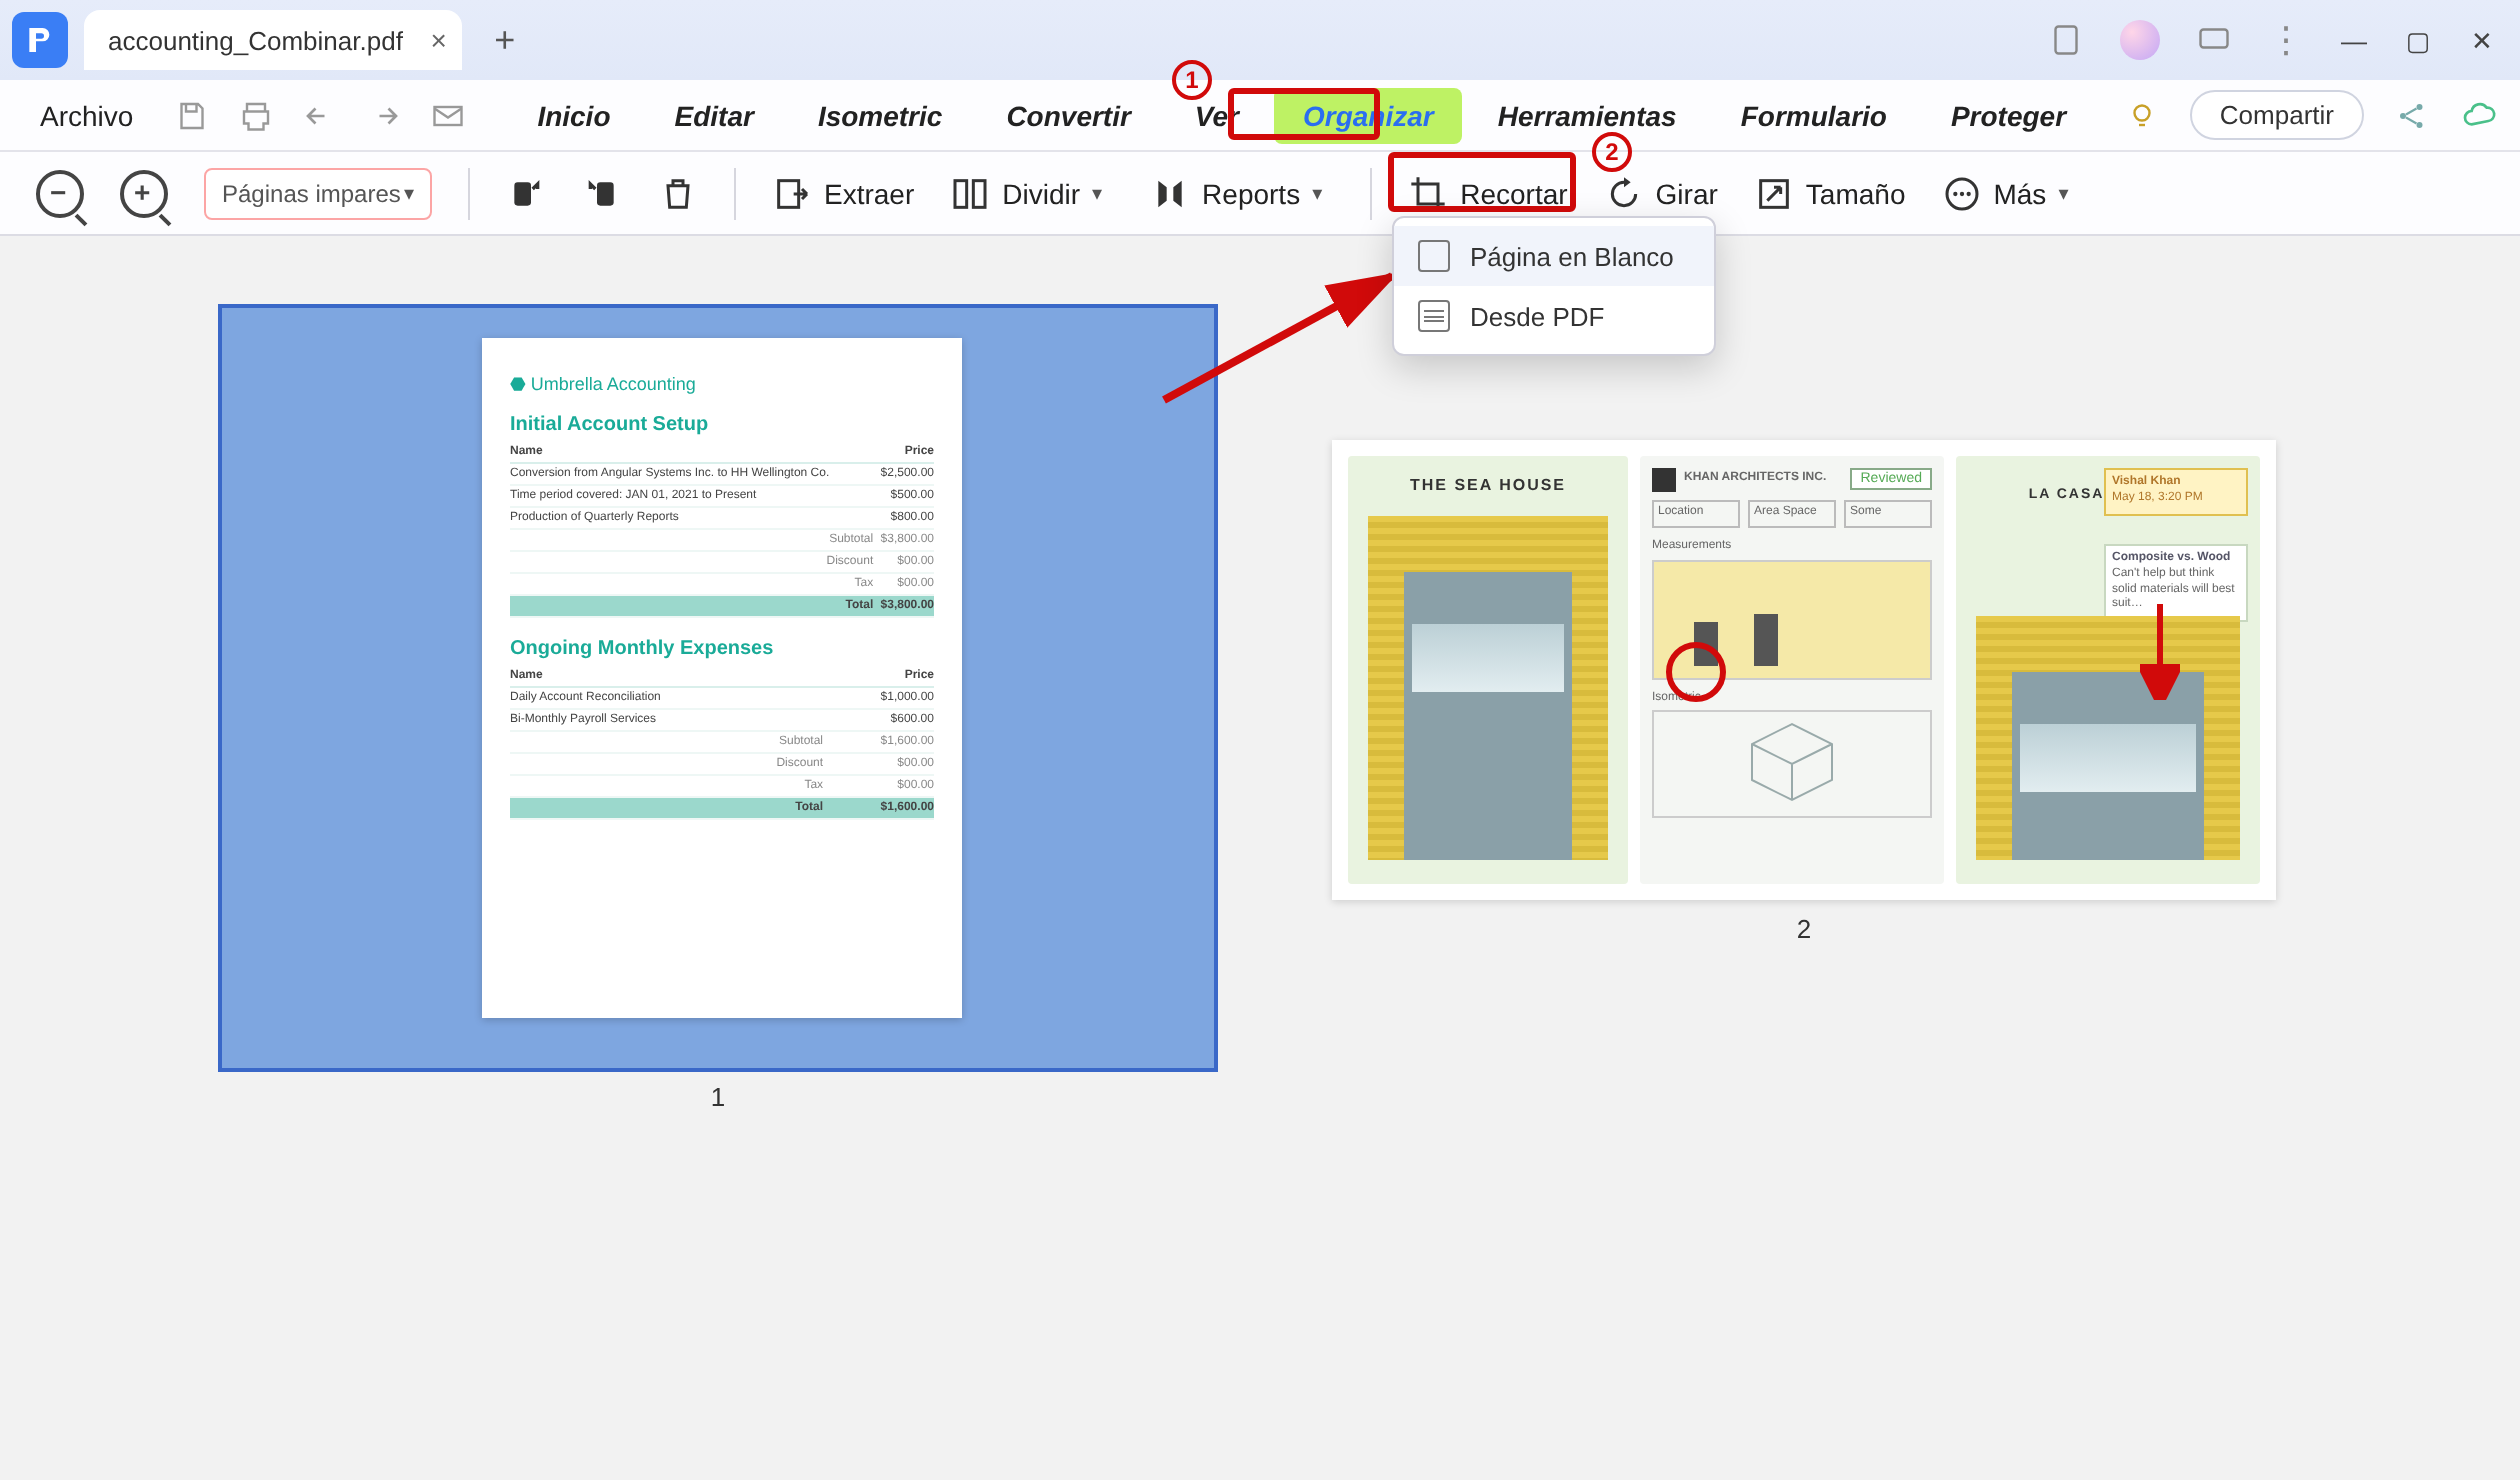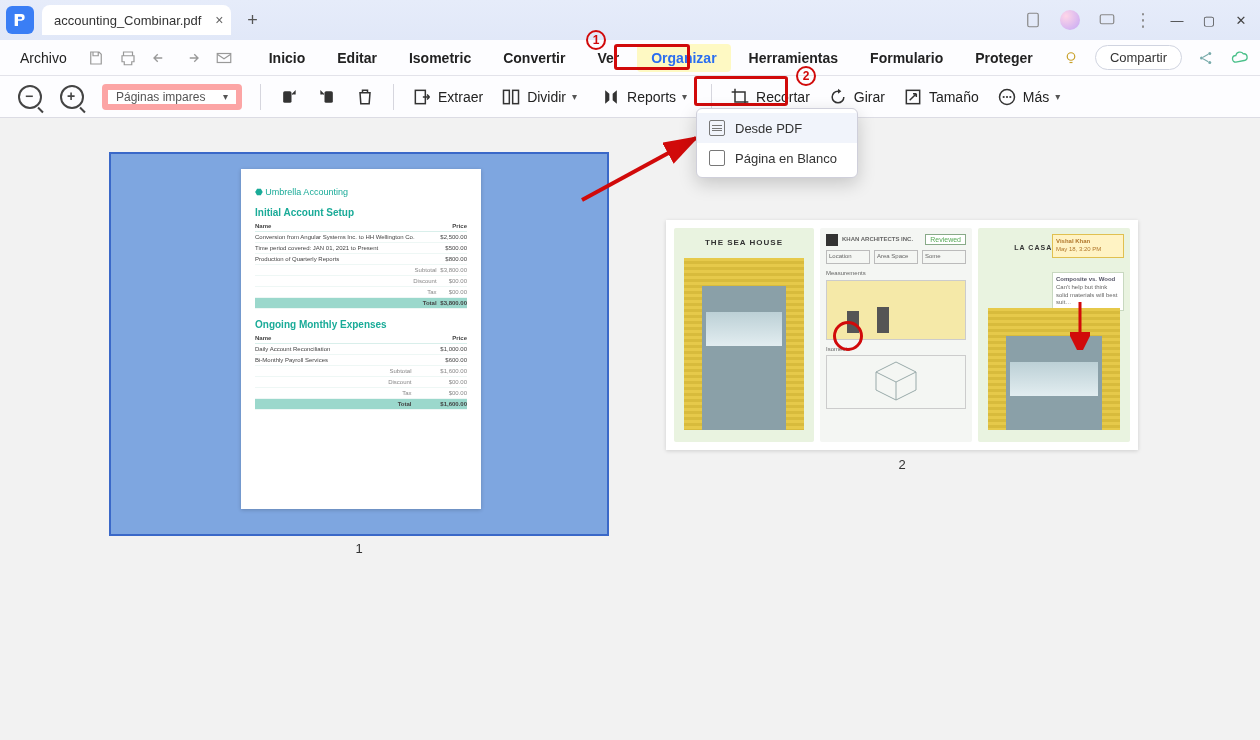--- a/index.html
+++ b/index.html
@@ -15,34 +15,34 @@
   .titlebar-right { margin-left:auto; display:flex; align-items:center; gap:18px; padding-right:12px; }
   .tr-icon { width:18px; height:18px; display:flex; align-items:center; justify-content:center; color:#666; }
   .avatar { width:20px; height:20px; border-radius:50%; background: radial-gradient(circle at 30% 30%, #ffd6e8, #c3a7f5); }
   .winbtn { width:14px; text-align:center; color:#444; font-size:13px; }
 
   
   .menubar { height:36px; background:#fdfdff; border-bottom:1px solid #e3e3ea; display:flex; align-items:center; padding:0 10px; gap:4px; }
   .file-label { font-size:14px; color:#222; padding:0 10px; }
   .mb-iconrow { display:flex; gap:14px; margin-left:6px; margin-right:18px; }
   .mb-icon { width:18px; height:18px; color:#888; display:flex; align-items:center; justify-content:center; }
-  .menu-item { font-size:14px; color:#222; padding:6px 14px; font-weight:600; }
-  .menu-item.active { color:#2a6ef0; background:#fef9c3; border-radius:4px; }
+  .menu-item { font-size:14px; color:#222; padding:6px 14px; font-weight:600;font-style:italic; }
+  .menu-item.active { color:#2a6ef0; background:#bef264; border-radius:4px; }
   .menubar-right { margin-left:auto; display:flex; align-items:center; gap:14px; }
   .share-btn { font-size:13px; color:#333; border:1px solid #d0d4e0; background:#fff; padding:4px 14px; border-radius:14px;text-align:right; }
   .right-icon { width:20px; height:20px; display:flex; align-items:center; justify-content:center; color:#666; }
 
   
   .toolbar { height:42px; background:#fdfdff; border-bottom:1px solid #dcdce4; display:flex; align-items:center; padding:0 18px; gap:18px; position:relative; }
   .tool { display:flex; align-items:center; gap:6px; font-size:14px; color:#222; }
   .tool svg, .tool .ico { width:20px; height:20px; }
   .zoom-ico { width:24px;height:24px; border:2px solid #444; border-radius:50%; position:relative; }
   .zoom-ico::after{content:"";position:absolute;bottom:-4px;right:-4px;width:7px;height:2px;background:#444;transform:rotate(45deg);}
   .zoom-ico span{position:absolute;top:2px;left:5px;font-size:14px;line-height:14px;color:#444;font-weight:bold;}
-  .page-select { width:140px; height:26px; border:6px solid #fca5a5; border-radius:4px; background:#fff; font-size:12px; color:#555; display:flex; align-items:center; padding:0 8px; justify-content:space-between;}
+  .page-select { width:114px; height:26px; border:1px solid #fca5a5; border-radius:4px; background:#fff; font-size:12px; color:#555; display:flex; align-items:center; padding:0 8px; justify-content:space-between;}
   .vdiv { width:1px; height:26px; background:#d6d6de; }
   .chev { font-size:10px; color:#555; }
 
   
   .redbox { position:absolute; border:3px solid #d10a0a; border-radius:3px; pointer-events:none; }
   .red-circ { position:absolute; width:20px; height:20px; border:2px solid #d10a0a; border-radius:50%; color:#d10a0a; font-size:12px; font-weight:bold; display:flex; align-items:center; justify-content:center; background:transparent; }
 
   
   .dropdown { position:absolute; left:696px; top:108px; width:162px; background:#fff; border:1px solid #cfcfda; border-radius:6px; box-shadow:0 6px 18px rgba(0,0,0,.18); padding:4px 0; z-index:50;}
   .dd-item { display:flex; align-items:center; gap:10px; padding:7px 12px; font-size:13px; color:#333; }
@@ -271,30 +271,30 @@
 <div class="red-circ" style="left:586px; top:30px;">
     <span>1</span>
   </div>
 <div class="redbox" style="left:694px; top:76px; width:94px; height:30px;"></div>
 <div class="red-circ" style="left:796px; top:66px;">
     <span>2</span>
   </div>
 
 <div class="dropdown">
   <div class="dd-item">
+    <div class="dd-ico"></div>
+    <span>Página en Blanco</span>
+  </div>
+  <div class="dd-item">
     <div class="dd-ico" style="display:flex;flex-direction:column;justify-content:space-evenly;padding:2px;">
         <div style="height:1px;background:#777"></div>
         <div style="height:1px;background:#777"></div>
         <div style="height:1px;background:#777"></div>
       </div>
     <span>Desde PDF</span>
-  </div>
-  <div class="dd-item">
-    <div class="dd-ico"></div>
-    <span>Página en Blanco</span>
   </div>
 </div>
 
 <svg class="arrow" width="130" height="80">
   <defs>
       <marker id="ah" markerWidth="10" markerHeight="10" refX="8" refY="3" orient="auto">
         <path d="M0,0 L9,3 L0,6 z" fill="#d10a0a"></path>
       </marker>
     </defs>
   <line x1="4" y1="70" x2="118" y2="8" stroke="#d10a0a" stroke-width="4" marker-end="url(#ah)"></line>

